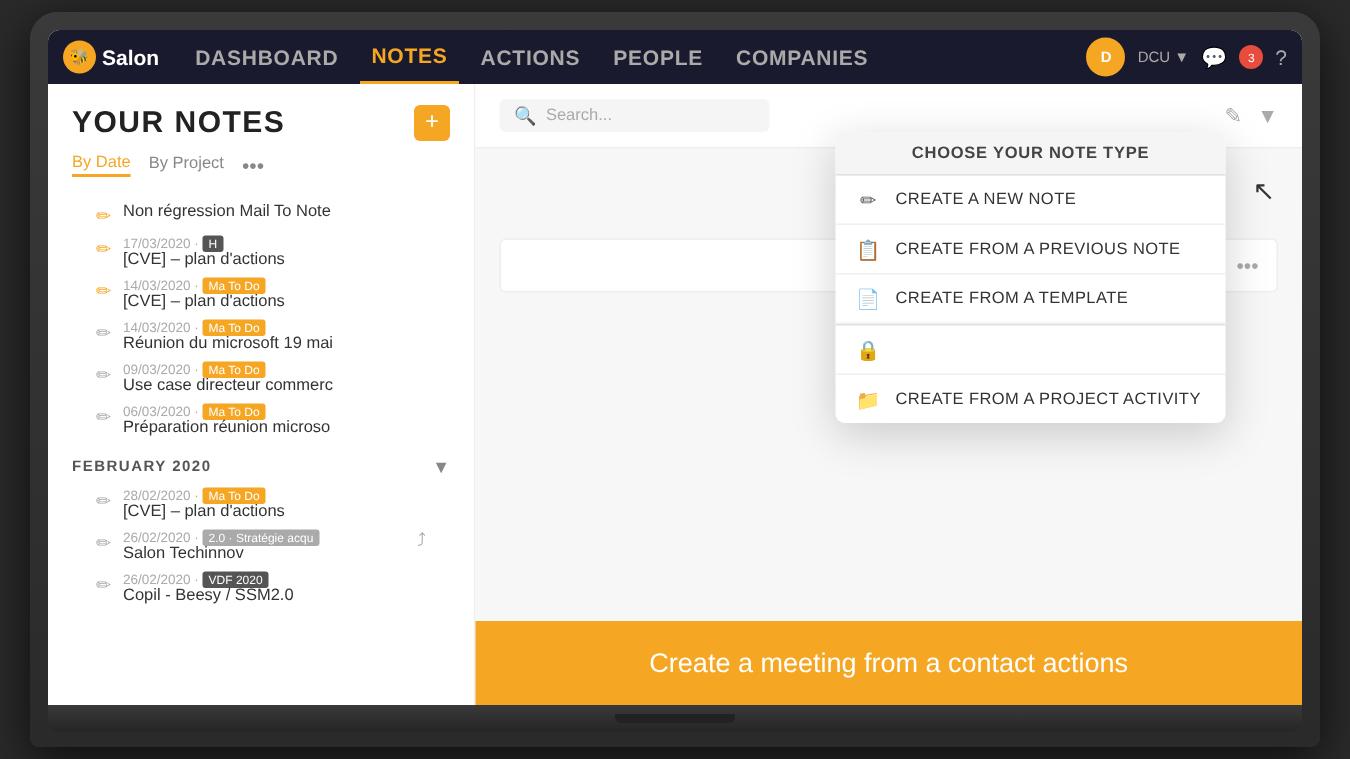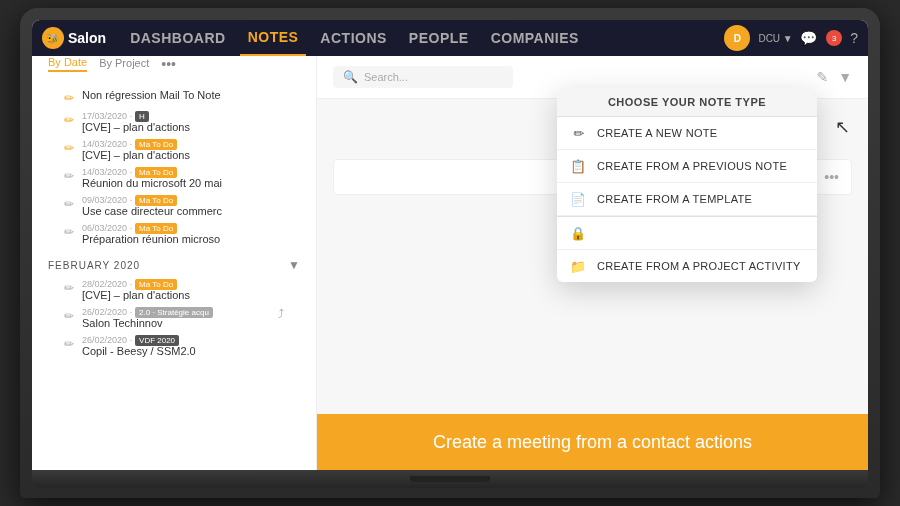--- a/index.html
+++ b/index.html
@@ -222,21 +222,21 @@
 
     .month-header {
       display: flex;
       align-items: center;
       justify-content: space-between;
       margin-bottom: 4px;
     }
 
     .month-label {
       font-size: 10px;
-      font-weight: normal;
+      font-weight: bold;
       color: #555;
       text-transform: uppercase;
       letter-spacing: 1px;
     }
 
     .month-toggle {
       color: #888;
       font-size: 12px;
       cursor: pointer;
     }
@@ -495,20 +495,26 @@
         <div class="nav-badge">
           <span>3</span>
         </div>
         <span class="nav-icon">?</span>
       </div>
     </div>
 
     <div class="main-content">
 
       <div class="left-panel">
+        <div class="panel-header">
+          <span class="panel-title">YOUR NOTES</span>
+          <div class="panel-header-right">
+            <div class="add-btn">+</div>
+          </div>
+        </div>
         <div class="tabs-row">
           <span class="tab-btn active">By Date</span>
           <span class="tab-btn">By Project</span>
           <span class="tab-more">•••</span>
         </div>
 
         <div class="notes-list">
 
           <div class="month-section">
 
@@ -532,21 +538,21 @@
               <div class="note-info">
                 <div class="note-date">14/03/2020 · <span style="background:#f5a623;color:#fff;padding:1px 4px;border-radius:2px;font-size:8px;">Ma To Do</span></div>
                 <div class="note-title">[CVE] – plan d'actions</div>
               </div>
             </div>
 
             <div class="note-item">
               <span class="note-pin-icon" style="color:#aaa;">✏</span>
               <div class="note-info">
                 <div class="note-date">14/03/2020 · <span style="background:#f5a623;color:#fff;padding:1px 4px;border-radius:2px;font-size:8px;">Ma To Do</span></div>
-                <div class="note-title">Réunion du microsoft 20 mai</div>
+                <div class="note-title">Réunion du microsoft 19 mai</div>
               </div>
             </div>
 
             <div class="note-item">
               <span class="note-pin-icon" style="color:#aaa;">✏</span>
               <div class="note-info">
                 <div class="note-date">09/03/2020 · <span style="background:#f5a623;color:#fff;padding:1px 4px;border-radius:2px;font-size:8px;">Ma To Do</span></div>
                 <div class="note-title">Use case directeur commerc</div>
               </div>
             </div>

